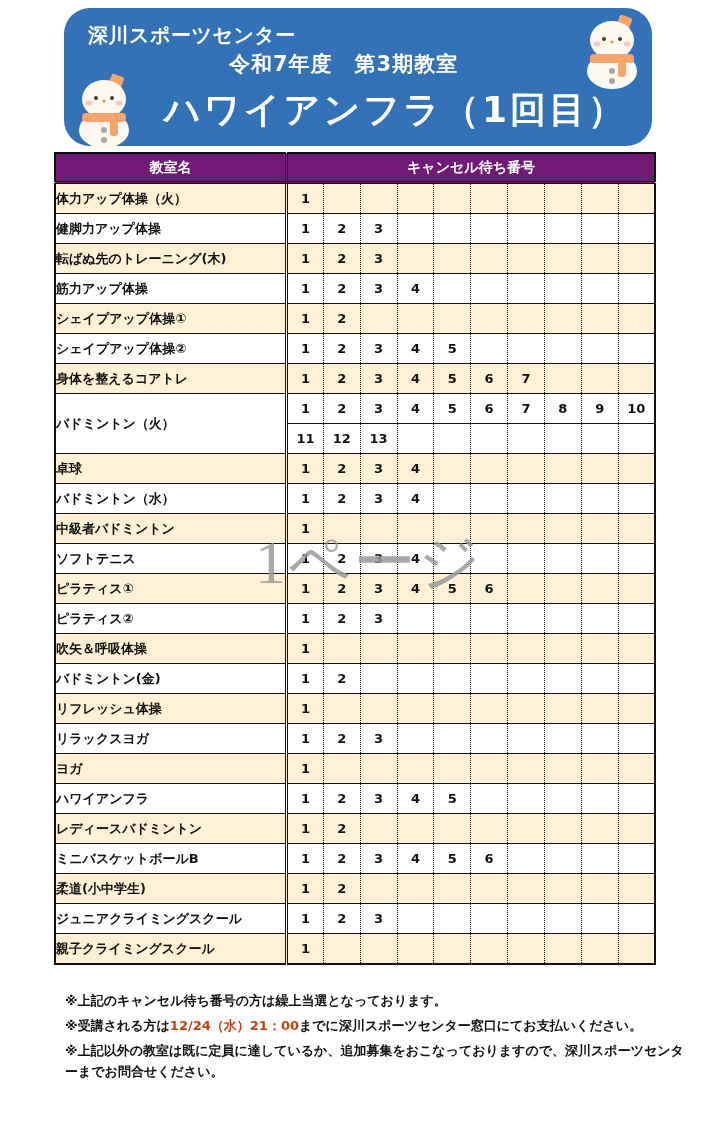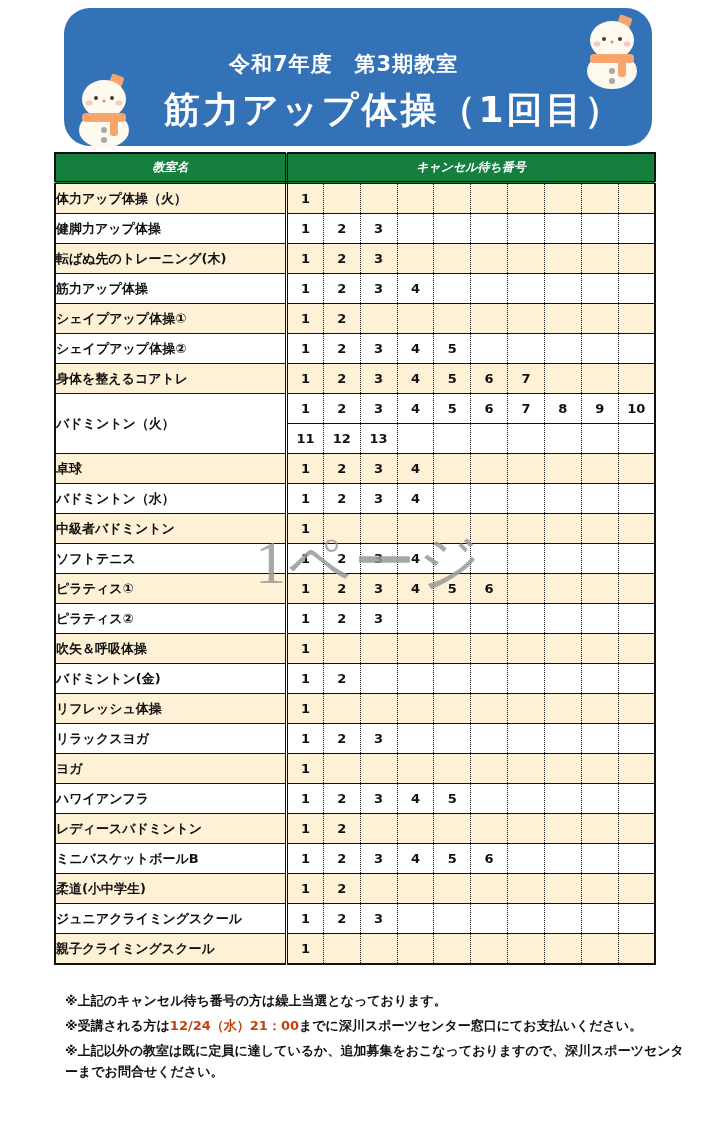--- a/index.html
+++ b/index.html
@@ -16,22 +16,22 @@
   .banner .t3 { position:absolute; left:100px; top:78px; color:#fff; font-weight:bold;
                 font-size:36px; letter-spacing:3px; }
   .snowman { position:absolute; width:64px; height:76px; }
   .snowman.left { left:8px; top:65px; }
   .snowman.right { left:516px; top:6px; }
 
   
   table.grid { position:absolute; left:54px; top:152px; width:602px;
                border-collapse:collapse; border:2px solid #111; table-layout:fixed; }
   table.grid td, table.grid th { height:29px; padding:0; font-size:13px; font-weight:bold; }
-  table.grid th { background:#15803d; color:#fff; height:27px; font-size:12px;
-                  border-bottom:3px double #111;font-style:italic; }
+  table.grid th { background:#701a75; color:#fff; height:27px; font-size:14px;
+                  border-bottom:3px double #111; }
   th.name-h { width:229px; border-right:3px double #111; }
   td.name { text-align:left; border-right:3px double #111; border-bottom:1px solid #111; }
   td.num { border-right:1px dotted #111; border-bottom:1px solid #111; text-align:center;
            font-family:"DejaVu Sans", sans-serif; font-size:14px; }
   td.num:last-child { border-right:none; }
   tr.alt td { background:#fff1d6; }
   tr.plain td { background:#ffffff; }
 
   .watermark { position:absolute; left:255px; top:520px; font-size:62px; color:#9a9a9a;
                letter-spacing:2px; pointer-events:none; font-family:Liberation Serif, serif;
@@ -68,22 +68,23 @@
     <circle cx="24" cy="25" r="2" fill="#4a3a2a"></circle>
       <circle cx="40" cy="25" r="2" fill="#4a3a2a"></circle>
     <circle cx="32" cy="28" r="1.5" fill="#f08a50"></circle>
     <ellipse cx="17" cy="30" rx="3.5" ry="2.5" fill="#f7c6c6"></ellipse>
       <ellipse cx="47" cy="30" rx="3.5" ry="2.5" fill="#f7c6c6"></ellipse>
     <rect x="10" y="40" width="44" height="9" rx="4" fill="#f7a56d"></rect>
     <rect x="38" y="45" width="8" height="18" rx="3" fill="#f7a56d"></rect>
     <circle cx="32" cy="57" r="3" fill="#a8a8a8"></circle>
       <circle cx="32" cy="67" r="3" fill="#a8a8a8"></circle>
   </svg>
+  <div class="t1">深川スポーツセンター</div>
   <div class="t2">令和7年度　第3期教室</div>
-  <div class="t3">筋力アップ体操（1回目）</div>
+  <div class="t3">ハワイアンフラ（1回目）</div>
 </div>
 
 <table class="grid">
   <thead>
     <tr>
       <th class="name-h">教室名</th>
       <th colspan="10">キャンセル待ち番号</th>
     </tr>
   </thead>
   <tbody id="tbody">

